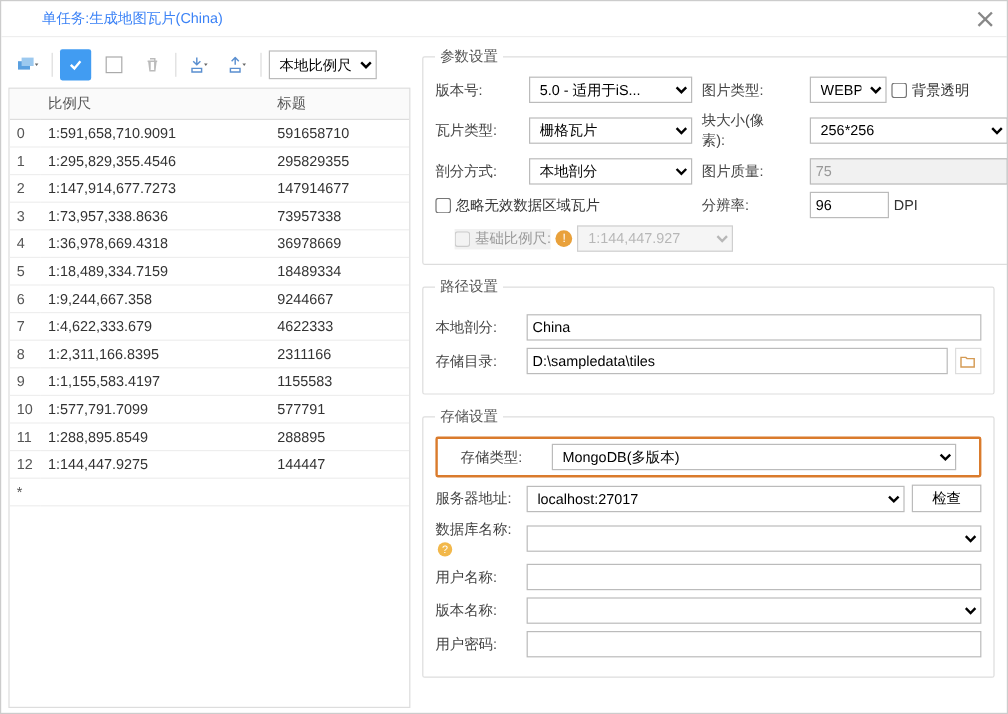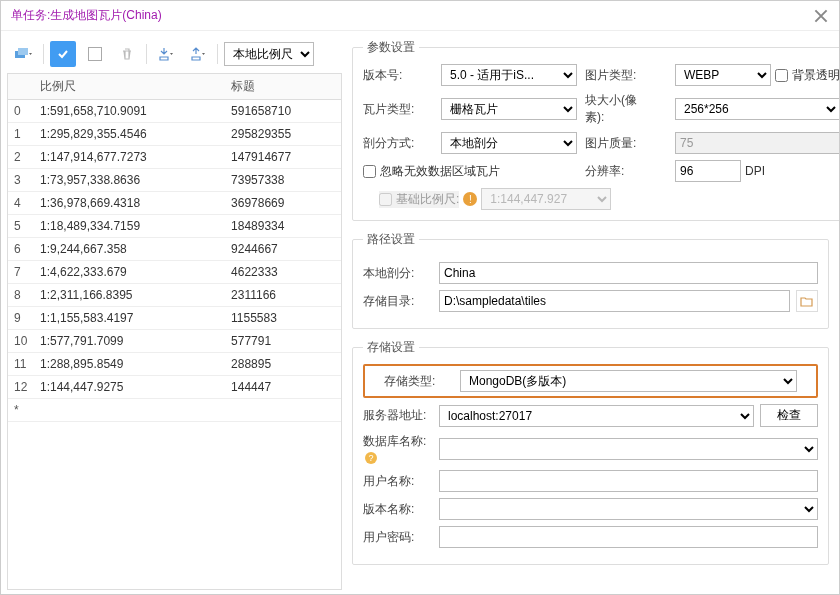--- a/index.html
+++ b/index.html
@@ -1,19 +1,19 @@
 <!DOCTYPE html>
 <html><head>
 <meta charset="utf-8">
 <style>
 * { box-sizing: border-box; margin: 0; padding: 0; font-family: "Microsoft YaHei", Arial, sans-serif; font-size: 12px; }
 body { background: #fff; color: #333; }
 .window { width: 840px; height: 595px; border: 1px solid #ccc; display: flex; flex-direction: column; }
 .titlebar { display: flex; align-items: center; padding: 6px 10px; border-bottom: 1px solid #eee; }
-.titlebar .title { flex: 1; color: #a21caf; }
+.titlebar .title { flex: 1; color: #3b82f6; margin-left: 24px; }
 .closebtn { width: 16px; height: 16px; cursor: pointer; color: #888; display:flex; align-items:center; justify-content:center; }
 .body { flex: 1; display: flex; overflow: hidden; }
 .left { width: 345px; display: flex; flex-direction: column; border-right: none; padding: 6px 0 0 6px; }
 .toolbar { display: flex; align-items: center; gap: 6px; padding: 4px 4px 6px 4px; }
 .tbtn { width: 26px; height: 26px; border: none; background: transparent; display:flex; align-items:center; justify-content:center; cursor:pointer; border-radius:2px; }
 .tbtn.check { background: #419cf2; color:#fff; }
 .tbtn-box { border:1px solid #aaa; width:14px; height:14px; }
 .pipe { width:1px; height:20px; background:#ddd; }
 .sel { height: 24px; border:1px solid #bbb; background:#fff; padding: 2px 4px; }
 .tablewrap { flex:1; overflow:auto; border:1px solid #ddd; margin:0 4px 4px 0; }
@@ -183,21 +183,21 @@
     </div>
 
     <div class="right">
       <fieldset>
         <legend>参数设置</legend>
         <div class="gridparams">
           <div class="lab">版本号:</div>
           <select class="inp"><option>5.0 - 适用于iS...</option></select>
           <div class="lab">图片类型:</div>
           <div class="cell">
-            <select class="inp" style="width:96px"><option>WEBP</option></select>
+            <select class="inp" style="width:64px"><option>WEBP</option></select>
             <label class="chk">
                 <input type="checkbox" style="">
                 <span>背景透明</span>
               </label>
           </div>
 
           <div class="lab">瓦片类型:</div>
           <select class="inp"><option>栅格瓦片</option></select>
           <div class="lab">块大小(像素):</div>
           <select class="inp"><option>256*256</option></select>

